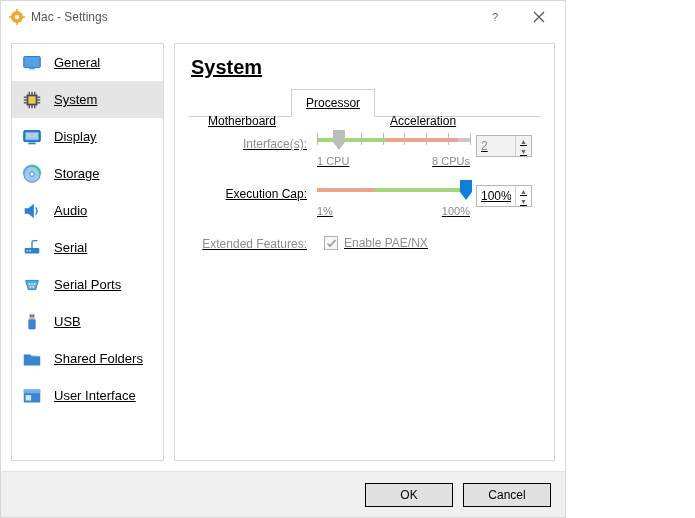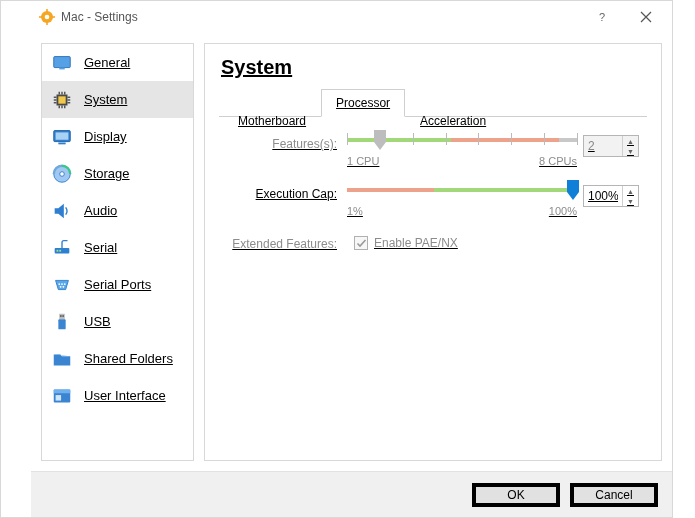--- a/index.html
+++ b/index.html
@@ -5,24 +5,23 @@
   * { box-sizing: border-box; }
   html, body {
     margin: 0; padding: 0;
     width: 695px; height: 518px;
     font-family: "Segoe UI", Tahoma, sans-serif;
     font-size: 12px;
     background: #fff;
     color: #000;
   }
   .window {
-    width: 673px; height: 518px;
+    width: 566px; height: 518px;
     display: flex; flex-direction: column;
     border: 1px solid #d8d8d8;
-    padding-left: 30px;
   }
   
   .titlebar {
     height: 32px;
     display: flex;
     align-items: center;
     padding: 0 4px 0 8px;
     background: #fff;
     color: #555;
   }
@@ -203,21 +202,21 @@
     align-items:center;
     justify-content:flex-end;
     gap:10px;
     padding: 0 14px;
     background:#f0f0f0;
     border-top:1px solid #e2e2e2;
   }
   .btn {
     min-width: 88px;
     height: 24px;
-    border:4px solid #000000;
+    border:1px solid #000000;
     background:#e1e1e1;
     display:flex; align-items:center; justify-content:center;
     font-size:12px;
     padding: 0 14px;
   }
   .btn.primary { background:#e1e1e1; }
 </style>
 </head>
 <body>
 
@@ -387,21 +386,21 @@
 
       <div class="tabs">
         <div class="tab">Motherboard</div>
         <div class="tab active">Processor</div>
         <div class="tab">Acceleration</div>
       </div>
 
       <div class="tabbody">
 
         <div class="row">
-          <div class="row-label">Features(s):</div>
+          <div class="row-label">Interface(s):</div>
           <div class="slider-wrap">
             <div class="track">
               <div class="track-bar">
                 <div class="seg green" style="flex:0 0 45%"></div>
                 <div class="seg red" style="flex:0 0 47%"></div>
                 <div class="seg grey" style="flex:1 1 auto"></div>
               </div>
               <div class="ticks">
                 <div class="tick" style="left:0%"></div>
                 <div class="tick" style="left:14.28%"></div>

